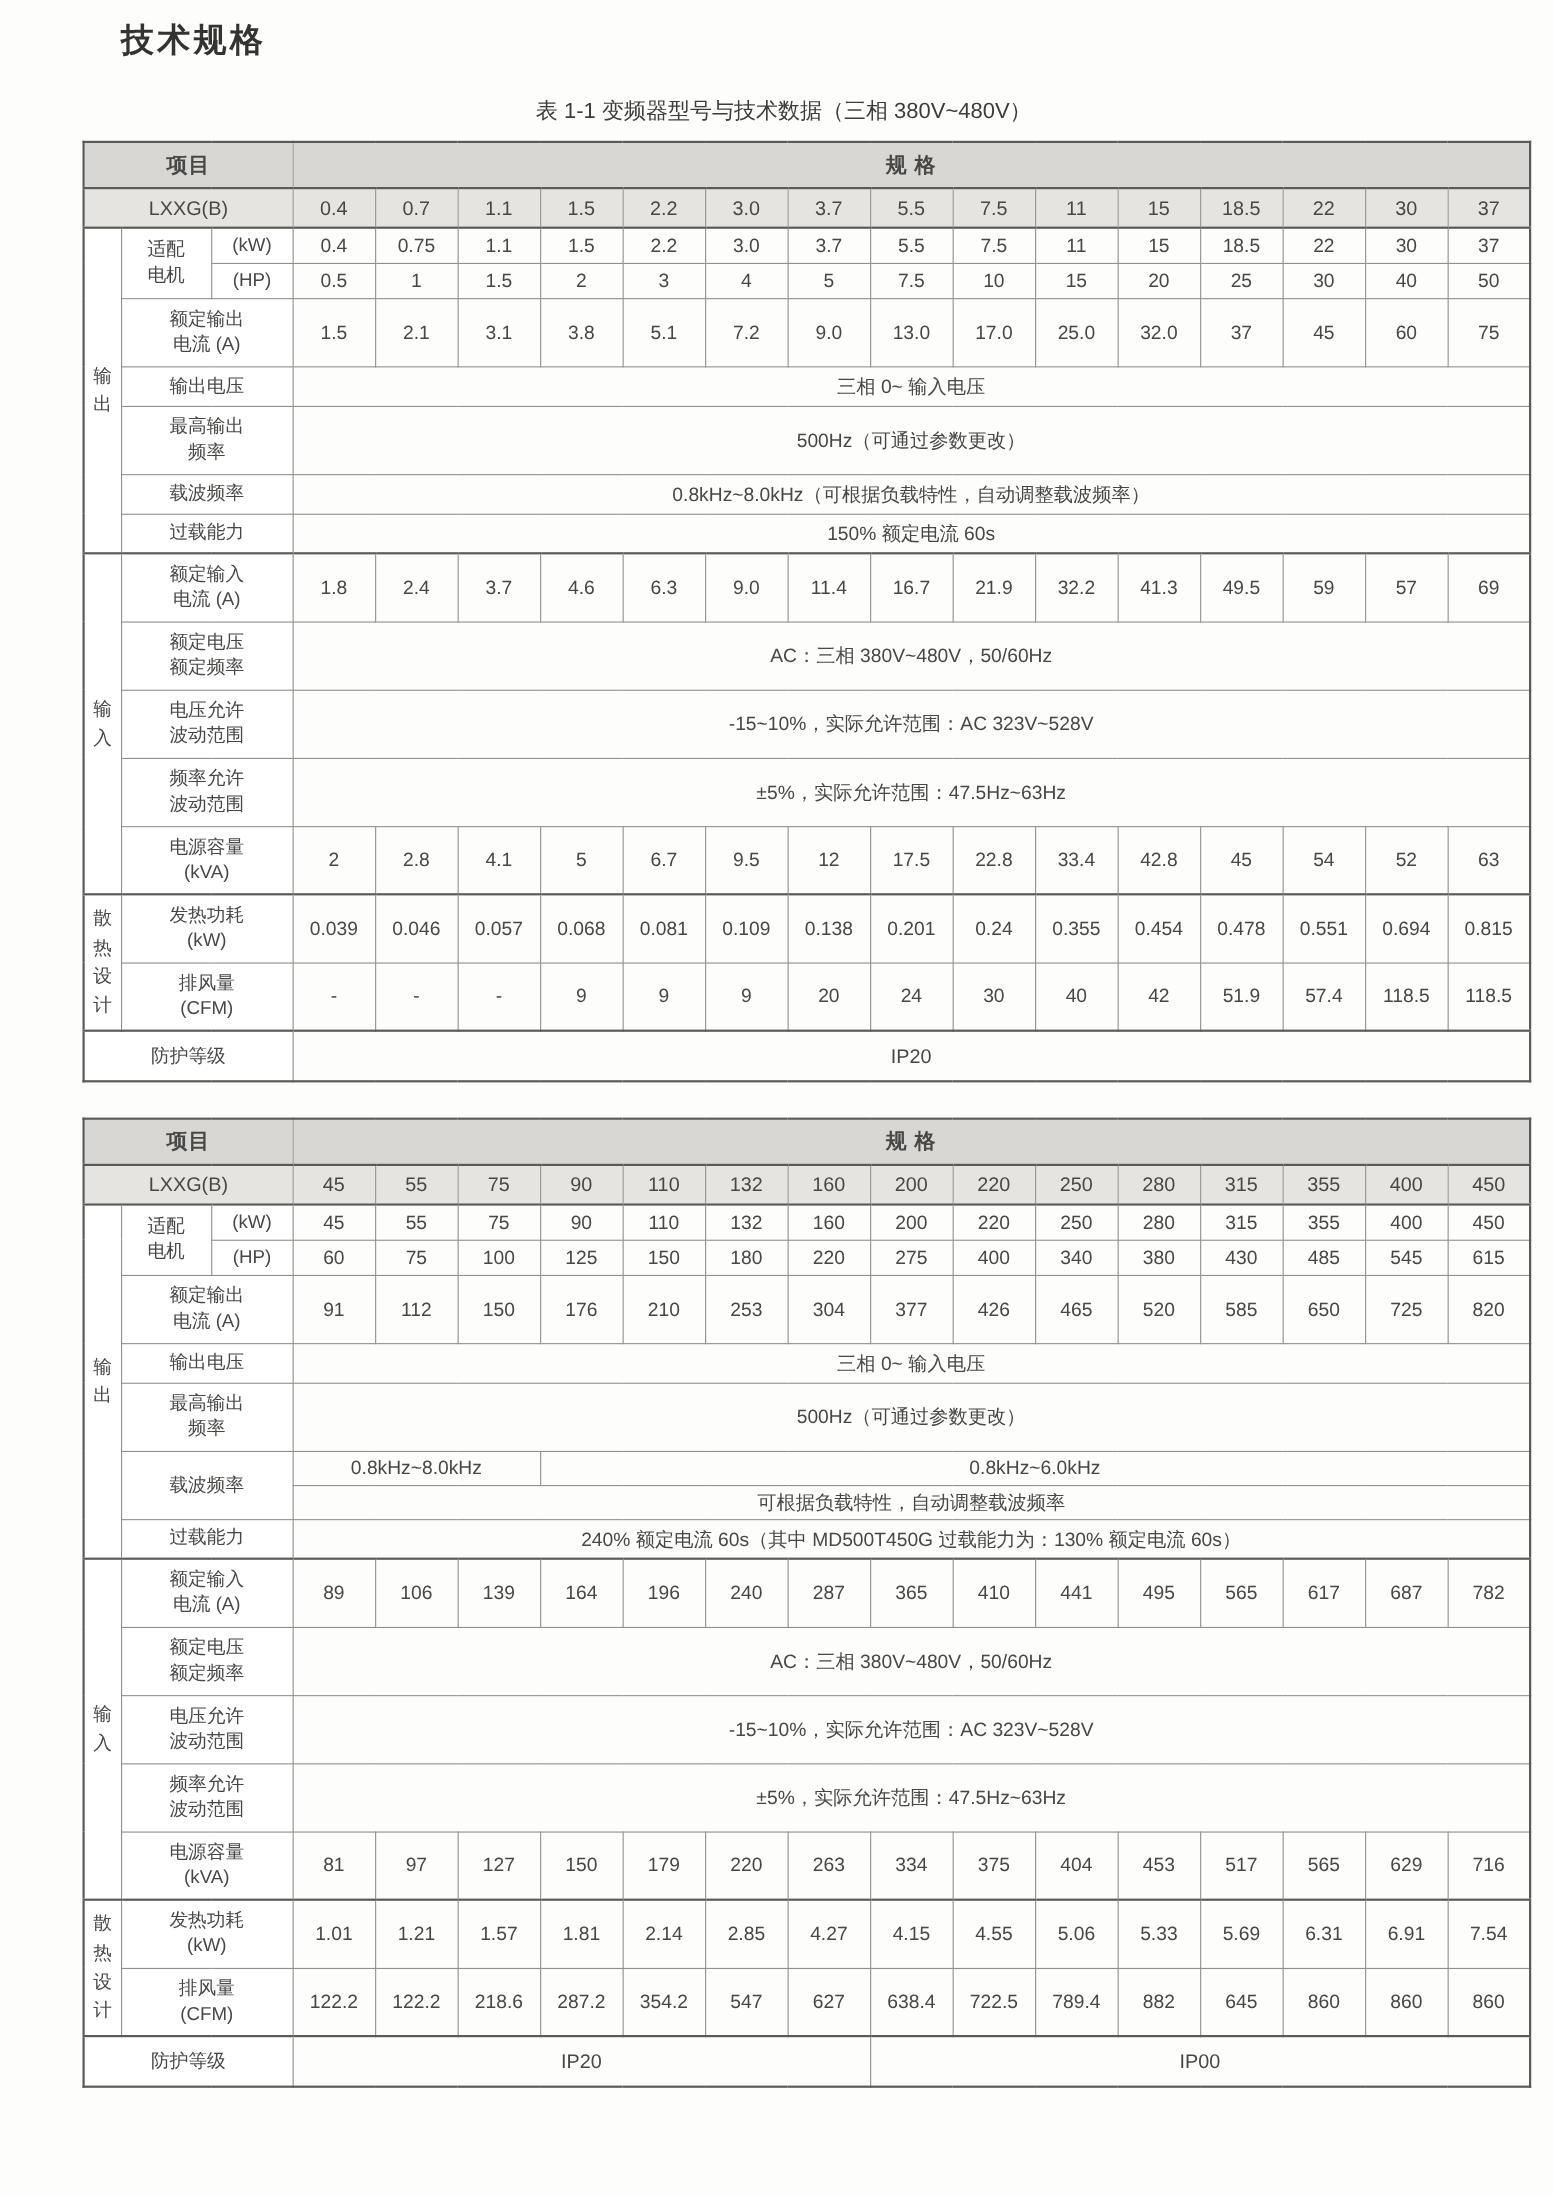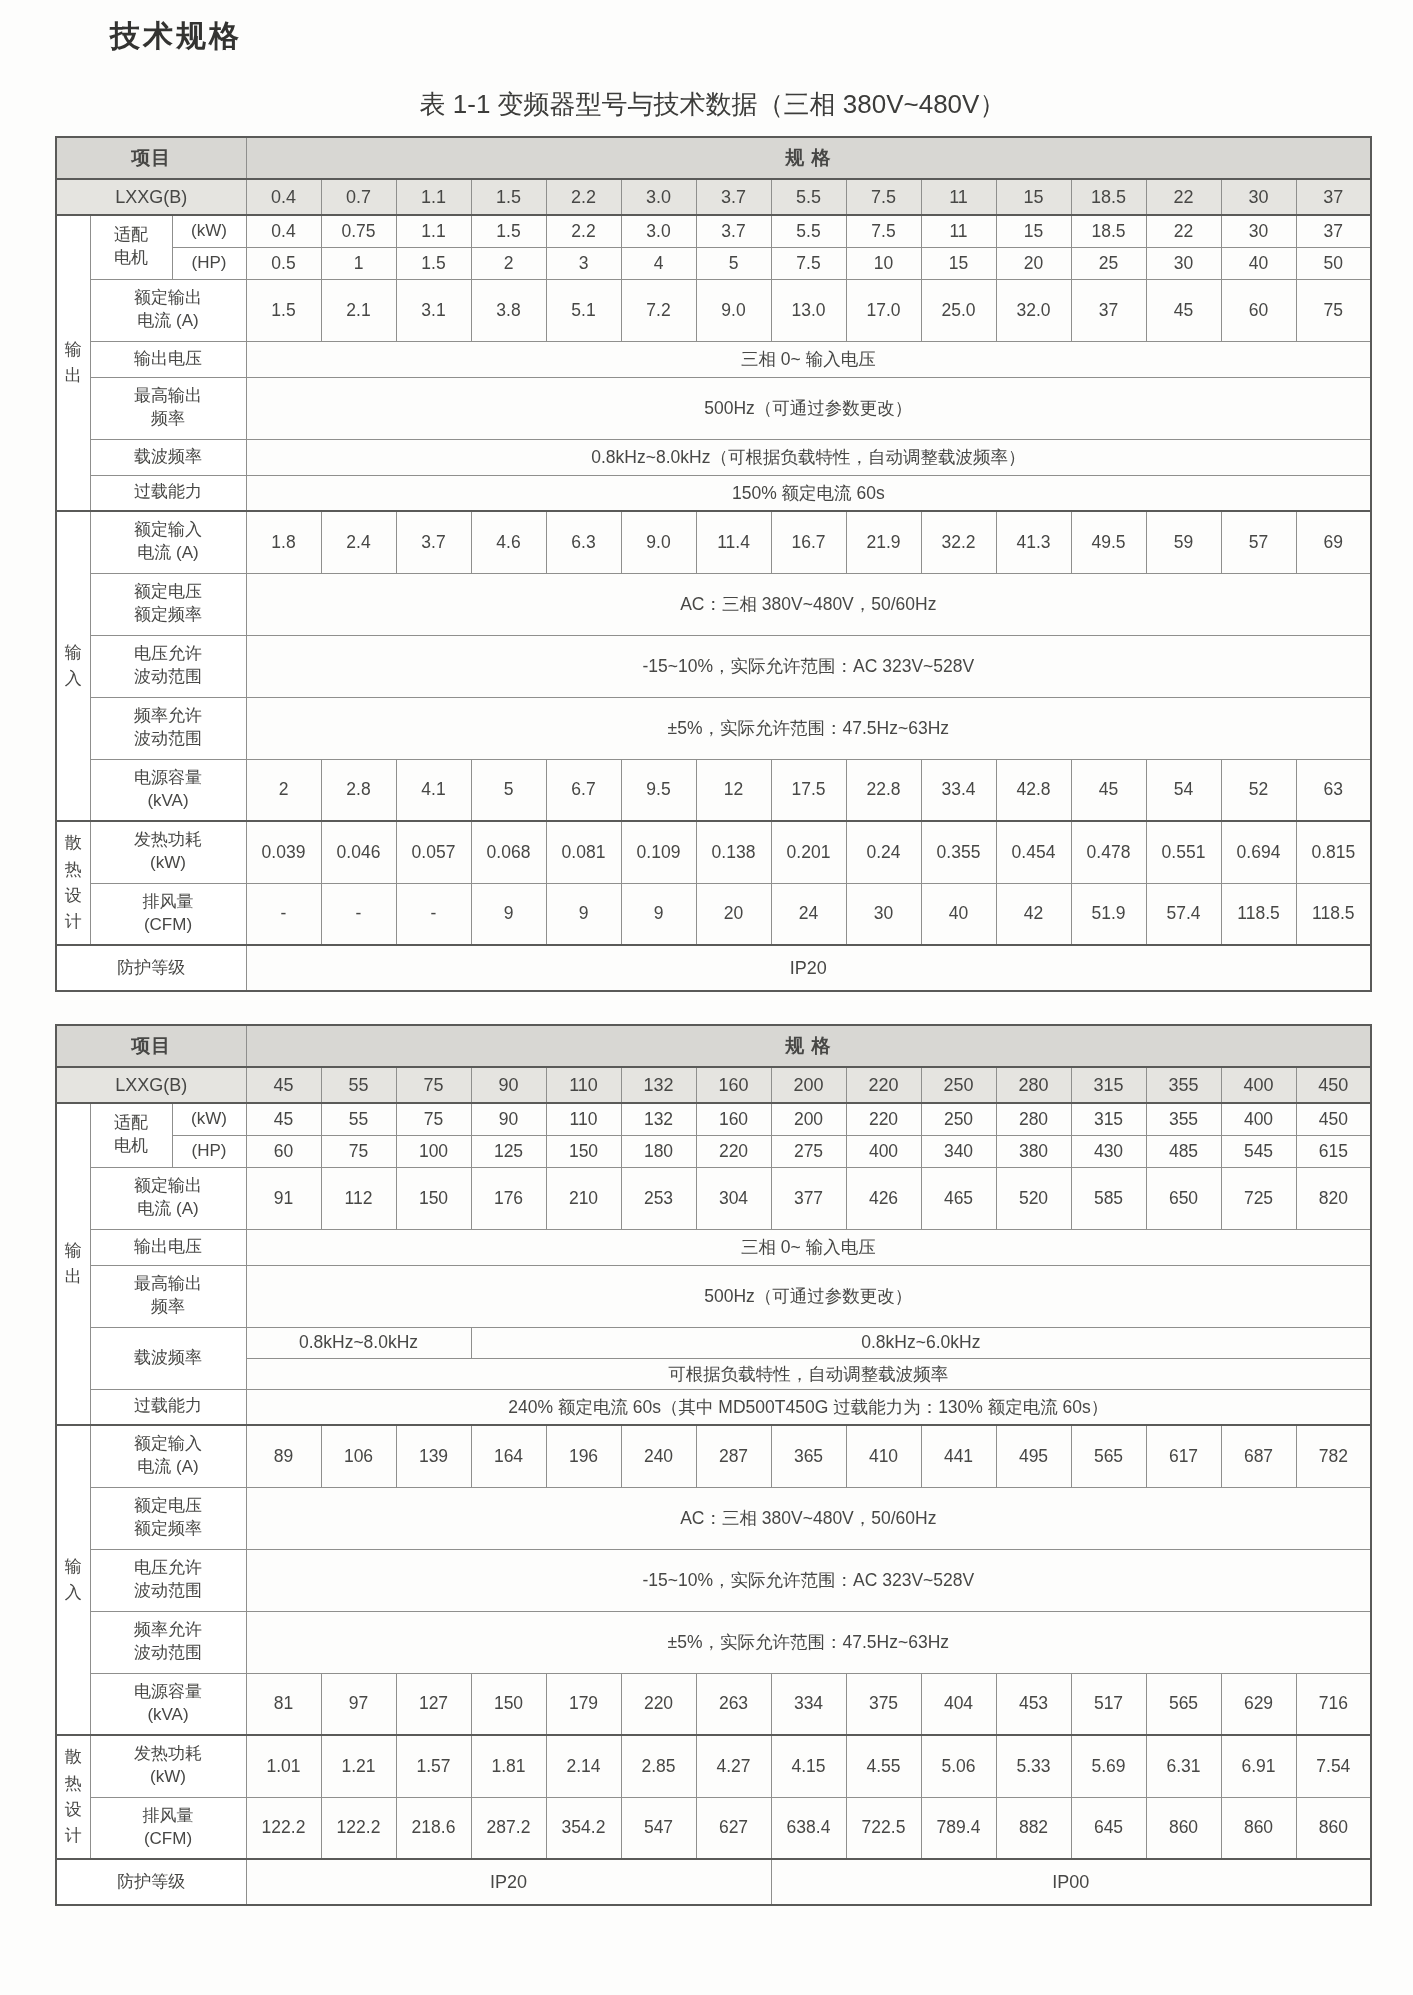--- a/index.html
+++ b/index.html
@@ -28,24 +28,24 @@
     margin:0 0 0 95px;
     font-size:30px;
     font-weight:700;
     letter-spacing:3px;
     color:#333331;
   }
   .table-caption{
     width:1315px;
     margin:30px 0 14px 40px;
     text-align:center;
-    font-size:26px;
+    font-size:20px;
     color:#3c3c3a;
   }
-  .tables-wrap{margin-left:40px;}
+  .tables-wrap{margin-left:60px;}
   table.spec{
     width:1315px;
     border-collapse:collapse;
     table-layout:fixed;
     border:2px solid var(--c-strong);
     margin-bottom:32px;
   }
   table.spec td{
     border:1px solid var(--c-border);
     text-align:center;

